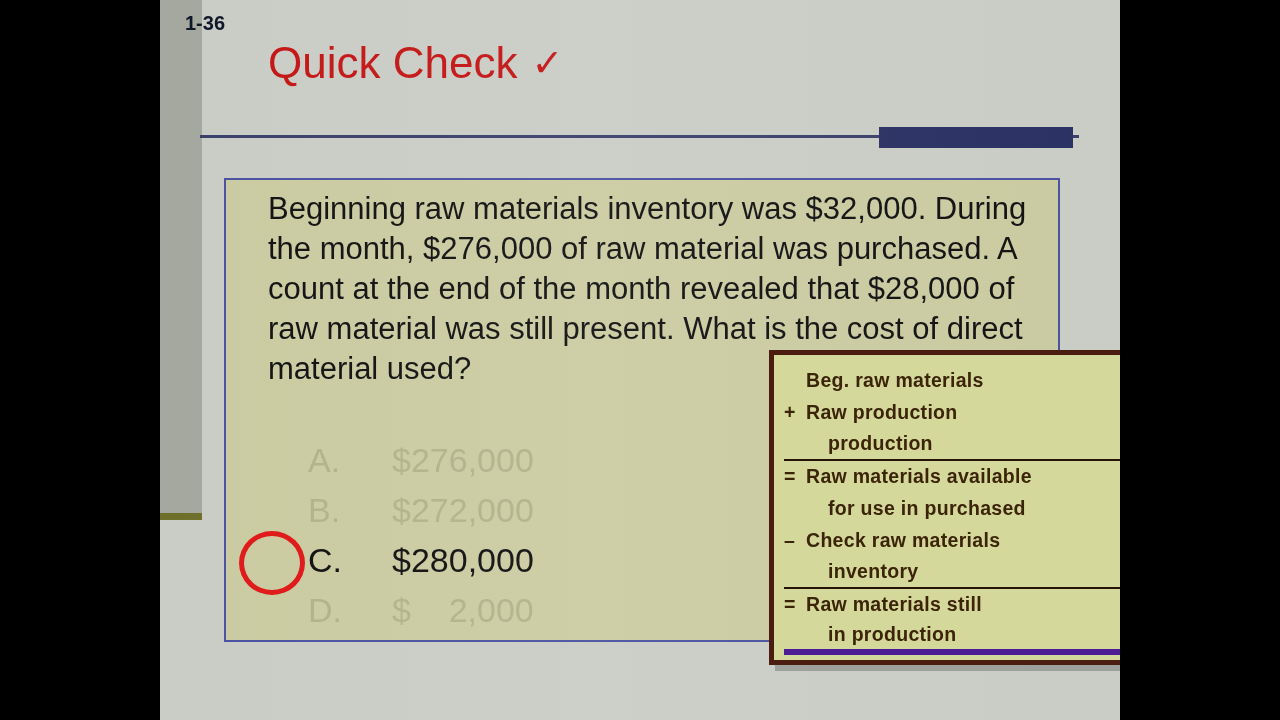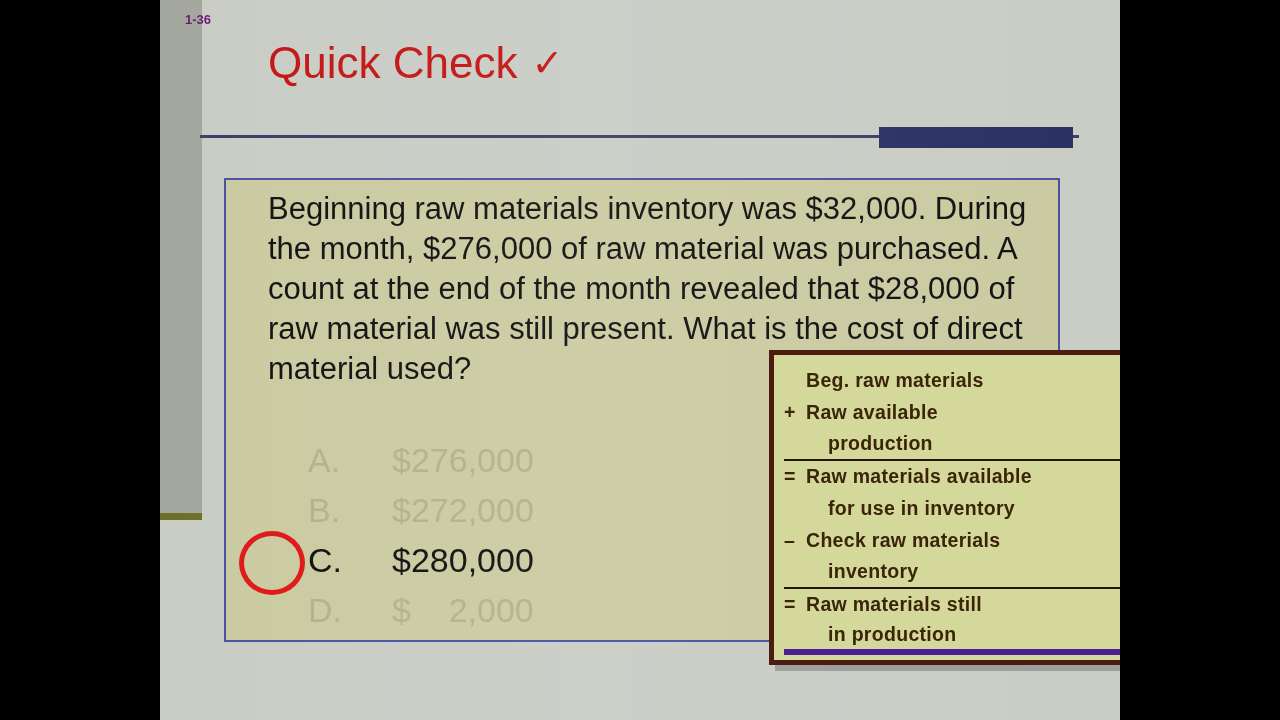--- a/index.html
+++ b/index.html
@@ -60,23 +60,23 @@
     width: 42px;
     height: 7px;
     background: #6e6f2a;
   }
 
   
   .slide-number {
     position: absolute;
     left: 25px;
     top: 12px;
-    font-size: 13px;
+    font-size: 20px;
     font-weight: bold;
-    color: #701a75;
+    color: #0f172a;
     letter-spacing: 0px;
     z-index: 6;
     text-align: center;
   }
 
   
   .title {
     position: absolute;
     left: 108px;
     top: 38px;
@@ -258,36 +258,36 @@
     <div class="calc-card">
       <table class="calc-table">
         <tbody>
           <tr>
             <td class="col-op"></td>
             <td class="col-label">Beg. raw materials</td>
             <td class="col-amt">$  32,000</td>
           </tr>
           <tr>
             <td class="col-op">+</td>
-            <td class="col-label">Raw available</td>
+            <td class="col-label">Raw production</td>
             <td class="col-amt"></td>
           </tr>
           <tr>
             <td class="col-op"></td>
             <td class="col-label indent">production</td>
             <td class="col-amt">276,000</td>
           </tr>
           <tr class="rule-top">
             <td class="col-op">=</td>
             <td class="col-label">Raw materials available</td>
             <td class="col-amt"></td>
           </tr>
           <tr>
             <td class="col-op"></td>
-            <td class="col-label indent">for use in inventory</td>
+            <td class="col-label indent">for use in purchased</td>
             <td class="col-amt">$ 308,000</td>
           </tr>
           <tr>
             <td class="col-op">–</td>
             <td class="col-label">Check raw materials</td>
             <td class="col-amt"></td>
           </tr>
           <tr>
             <td class="col-op"></td>
             <td class="col-label indent">inventory</td>

